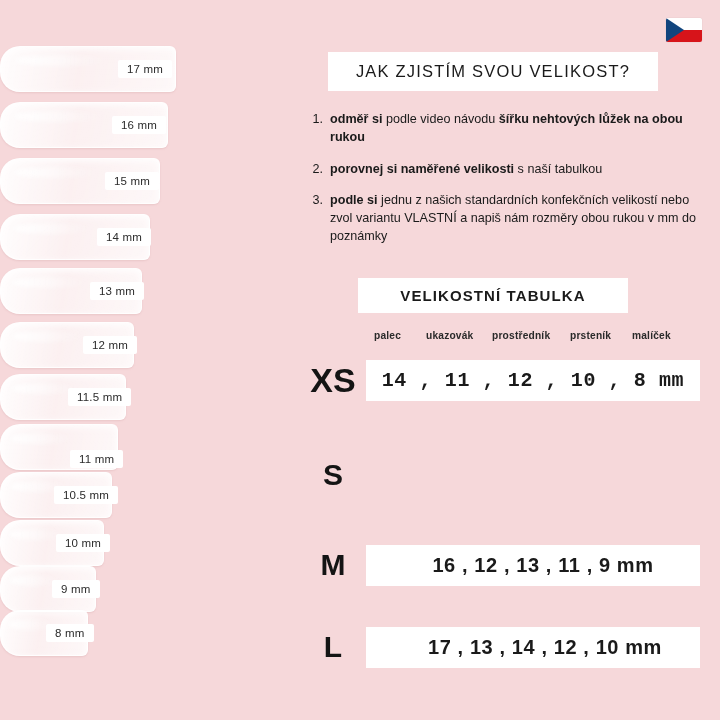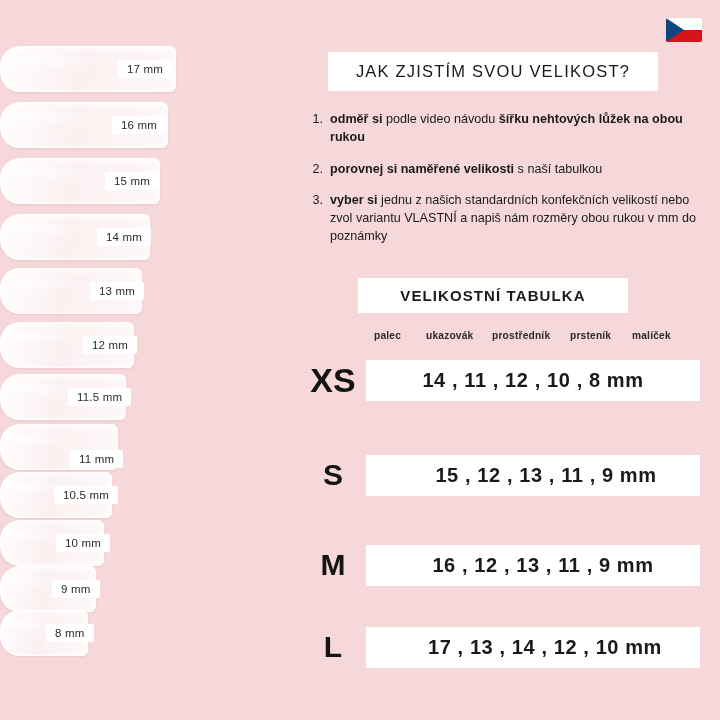--- a/index.html
+++ b/index.html
@@ -236,42 +236,41 @@
       <div class="step">
         <div class="step-num">1.</div>
         <div class="step-text"><b>odměř si</b> podle video návodu <b>šířku nehtových lůžek na obou rukou</b></div>
       </div>
       <div class="step">
         <div class="step-num">2.</div>
         <div class="step-text"><b>porovnej si naměřené velikosti</b> s naší tabulkou</div>
       </div>
       <div class="step">
         <div class="step-num">3.</div>
-        <div class="step-text"><b>vyber si</b> jednu z našich standardních konfekčních velikostí nebo zvol variantu VLASTNÍ a napiš nám rozměry obou rukou v mm do poznámky</div>
+        <div class="step-text"><b>podle si</b> jednu z našich standardních konfekčních velikostí nebo zvol variantu VLASTNÍ a napiš nám rozměry obou rukou v mm do poznámky</div>
       </div>
     </div>
 
   <div class="table-title">VELIKOSTNÍ TABULKA</div>
 
   <div class="fingers" id="fingers">
       <span>palec</span>
       <span>ukazovák</span>
       <span>prostředník</span>
       <span>prsteník</span>
       <span>malíček</span>
     </div>
 
   <div id="sizes">
       <div class="size-row" style="top: 353px;">
         <div class="size-letter" style="font-size: 34px;">XS</div>
-        <div class="size-values" style="padding-left: 4px;">14 , 11 , 12 , 10 , 8 mm</div>
+        <div class="size-values" style="padding-left: 4px; font-family: Liberation Mono, monospace;">14 , 11 , 12 , 10 , 8 mm</div>
       </div>
       <div class="size-row" style="top: 448px;">
         <div class="size-letter" style="font-size: 30px;">S</div>
-        <div class="size-values" style="padding-left: 30px;">15 , 12 , 13 , 11 , 9 mm</div>
       </div>
       <div class="size-row" style="top: 538px;">
         <div class="size-letter" style="font-size: 30px;">M</div>
         <div class="size-values" style="padding-left: 24px;">16 , 12 , 13 , 11 , 9 mm</div>
       </div>
       <div class="size-row" style="top: 620px;">
         <div class="size-letter" style="font-size: 30px;">L</div>
         <div class="size-values" style="padding-left: 28px;">17 , 13 , 14 , 12 , 10 mm</div>
       </div>
     </div>

